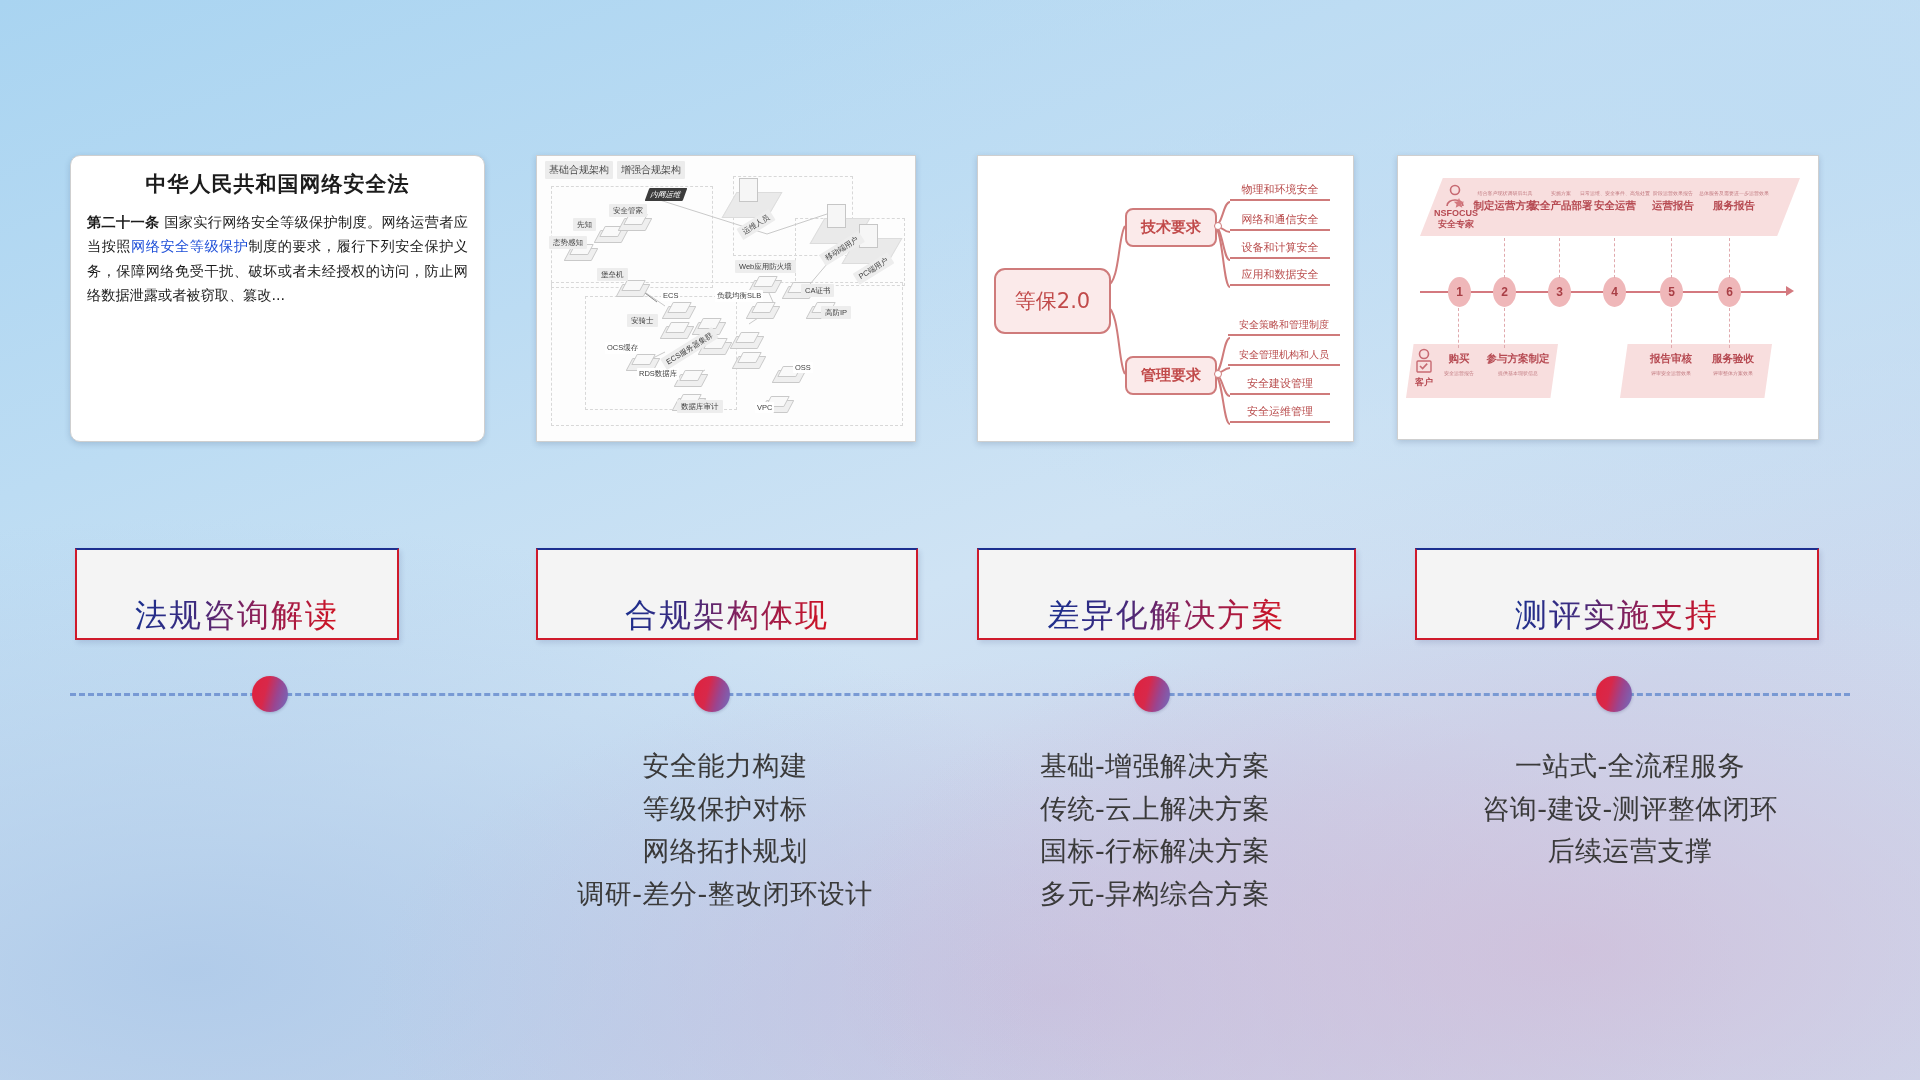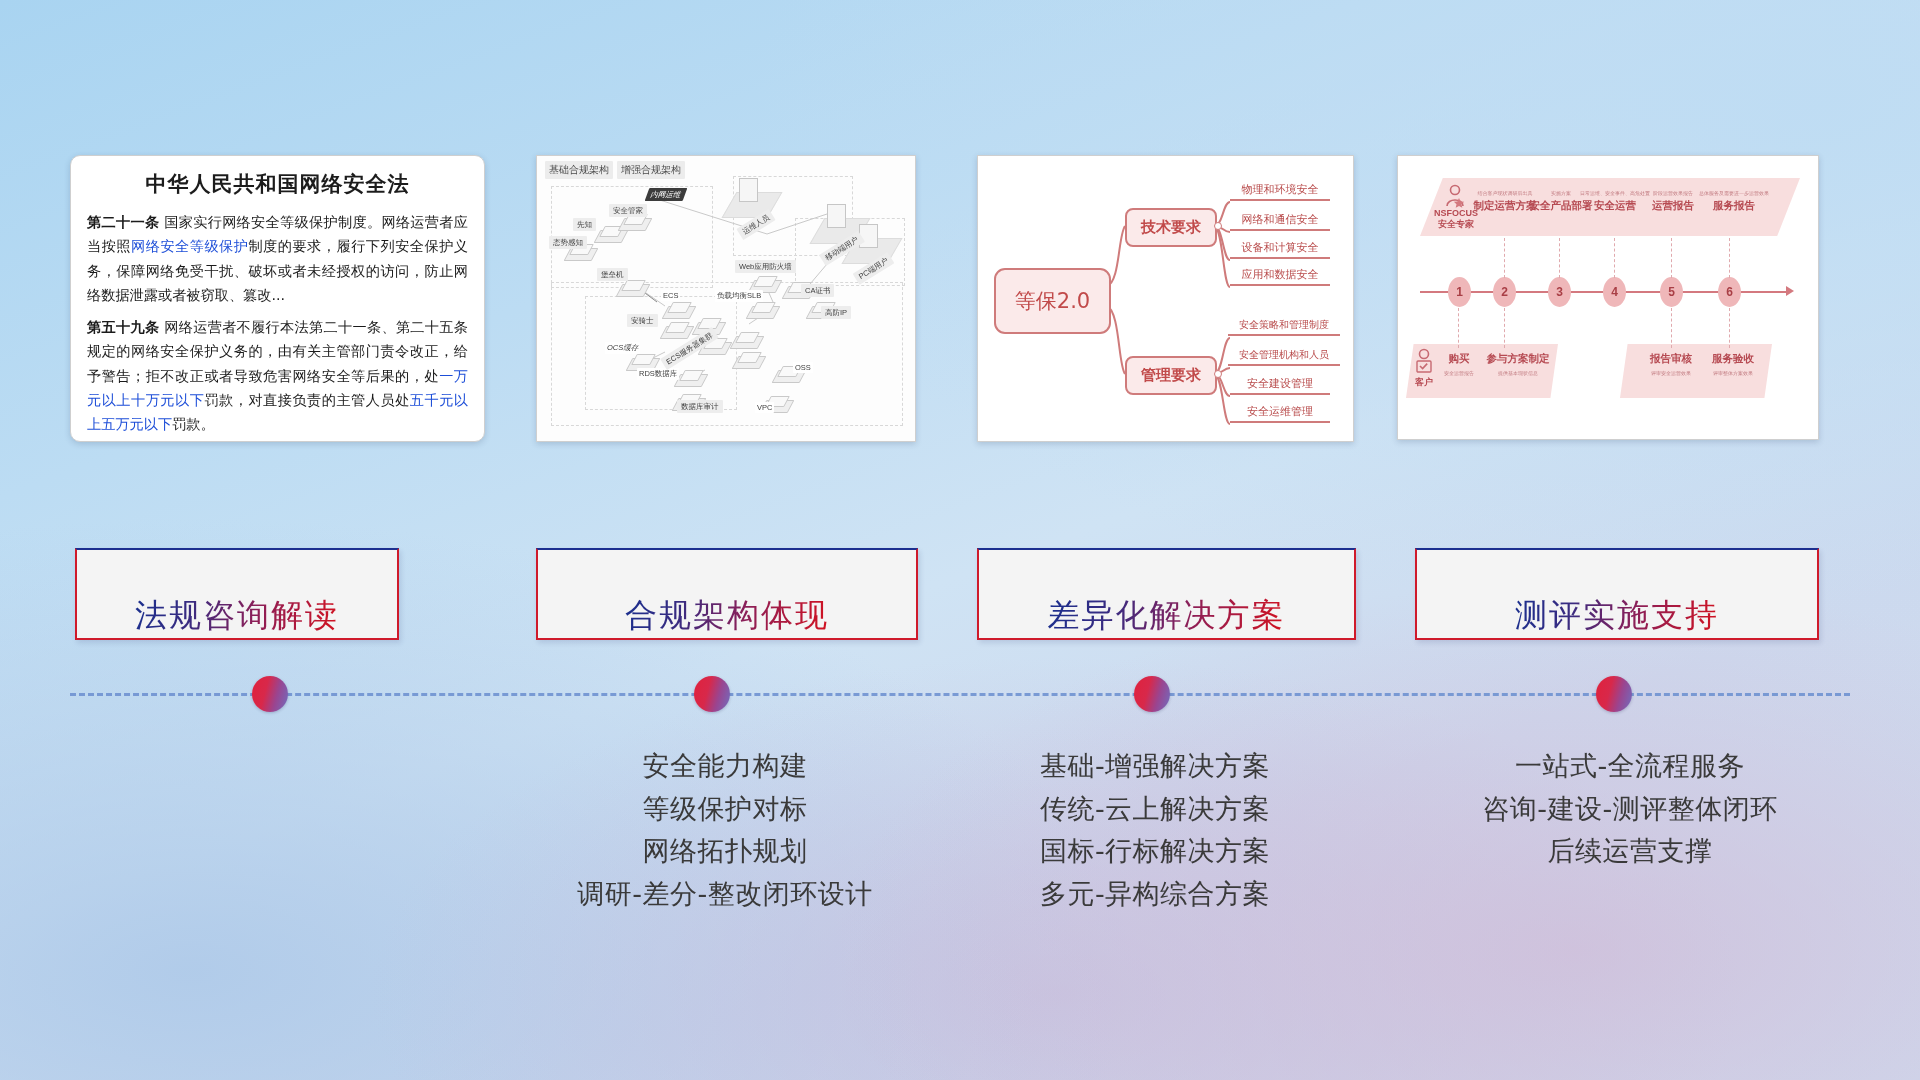--- a/index.html
+++ b/index.html
@@ -138,21 +138,20 @@
 <div id="bg"></div>
 
 <div id="root">
 
   <div class="cards">
 
     <div class="card c1">
       <div class="law">
         <div class="law-title">中华人民共和国网络安全法</div>
         <div class="law-p"><b>第二十一条</b><span> 国家实行网络安全等级保护制度。网络运营者应当按照</span><span class="rd">网络安全等级保护</span><span>制度的要求，履行下列安全保护义务，保障网络免受干扰、破坏或者未经授权的访问，防止网络数据泄露或者被窃取、篡改...</span></div>
-        <div class="law-p"><b>第五十九条</b><span>  网络运营者不履行本法第二十一条、第二十五条规定的网络安全保护义务的，由有关主管部门责令改正，给予警告；拒不改正或者导致危害网络安全等后果的，处</span><span class="rd">一万元以上十万元以下</span><span>罚款，对直接负责的主管人员处</span><span class="rd">五千元以上五万元以下</span><span>罚款。</span></div>
       </div>
     </div>
 
     <div class="card c2">
       <div class="arch">
         <div class="tabs">
           <div class="tab">基础合规架构</div>
           <div class="tab">增强合规架构</div>
         </div>
 
@@ -210,21 +209,21 @@
         <div class="lbl" style="left:72px;top:48px;">安全管家</div>
         <div class="lbl" style="left:36px;top:62px;">先知</div>
         <div class="lbl" style="left:12px;top:80px;">态势感知</div>
         <div class="lbl" style="left:60px;top:112px;">堡垒机</div>
         <div class="lbl pl" style="left:124px;top:134px;">ECS</div>
         <div class="lbl" style="left:90px;top:158px;">安骑士</div>
         <div class="lbl" style="left:198px;top:104px;">Web应用防火墙</div>
         <div class="lbl pl" style="left:178px;top:134px;">负载均衡SLB</div>
         <div class="lbl" style="left:264px;top:128px;">CA证书</div>
         <div class="lbl" style="left:284px;top:150px;">高防IP</div>
-        <div class="lbl pl" style="left:68px;top:186px;font-style:italic;">OCS缓存</div>
+        <div class="lbl pl" style="left:68px;top:186px;">OCS缓存</div>
         <div class="lbl pl" style="left:100px;top:212px;">RDS数据库</div>
         <div class="lbl" style="left:140px;top:244px;">数据库审计</div>
         <div class="lbl pl" style="left:256px;top:206px;">OSS</div>
         <div class="lbl pl" style="left:218px;top:246px;">VPC</div>
         <div class="lbl" style="left:200px;top:62px;transform:rotate(-32deg);">运维人员</div>
         <div class="lbl" style="left:282px;top:86px;transform:rotate(-32deg);">移动端用户</div>
         <div class="lbl" style="left:316px;top:106px;transform:rotate(-32deg);">PC端用户</div>
         <div class="lbl" style="left:122px;top:186px;transform:rotate(-32deg);">ECS服务器集群</div>
       </div>
     </div>

